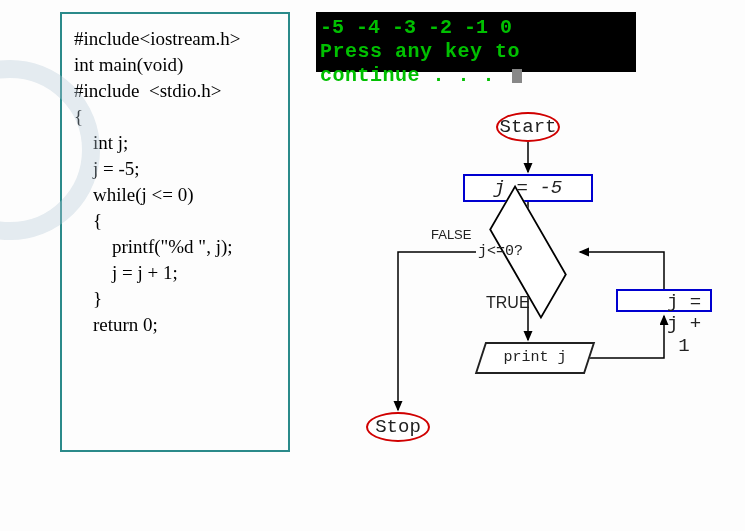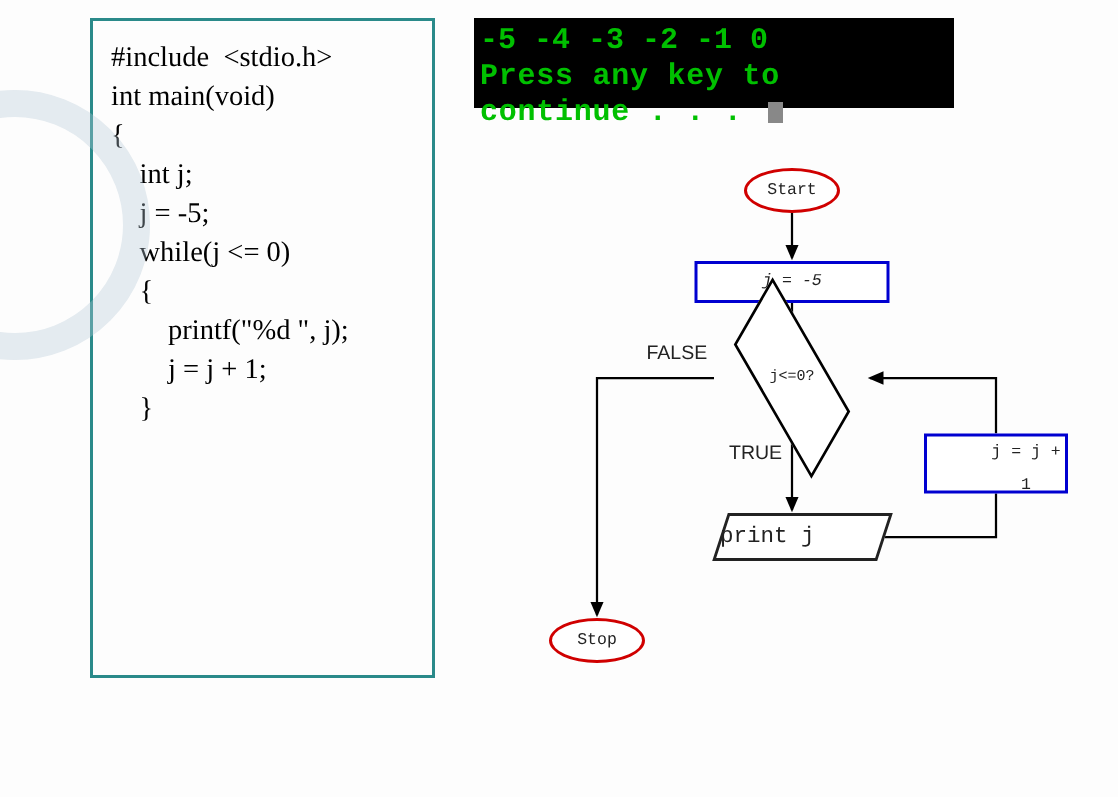--- a/index.html
+++ b/index.html
@@ -80,21 +80,21 @@
     position: absolute;
     top: 100px;
     left: 30px;
     width: 340px;
     height: 360px;
   }
   .flow svg { position: absolute; top: 0; left: 0; }
   .flow .node {
     position: absolute;
     font-family: 'Courier New', monospace;
-    font-size: 11px;
+    font-size: 19px;
     text-align: center;
     background: #fff;
   }
   .start {
     border: 2px solid #d00000;
     border-radius: 50%;
     width: 64px;
     height: 30px;
     line-height: 26px;
     left: 150px;
@@ -128,46 +128,45 @@
     transform-origin: center;
     background: #fff;
   }
   .cond-label {
     position: absolute;
     top: 0;
     left: 0;
     width: 100%;
     height: 100%;
     line-height: 50px;
-    text-align: center;
-    font-family: 'Courier New', monospace;
-    font-size: 10px;
+    font-family: 'Courier New', monospace;
+    font-size: 15px;
     color: #222;
   }
   .false-lbl {
     position: absolute;
     left: 85px;
     top: 115px;
     font-size: 13px;
     font-family: Arial, sans-serif;
     color: #222;
     text-align: right;
   }
   .true-lbl {
     position: absolute;
     left: 140px;
     top: 182px;
-    font-size: 13px;
+    font-size: 16px;
     font-family: Arial, sans-serif;
     color: #222;
   }
   .incr {
     border: 2px solid #0000d0;
     width: 96px;
-    height: 40px;
+    height: 23px;
     line-height: 22px;
     left: 270px;
     top: 177px;
     color: #222;
     padding-left: 40px;
   }
   .print {
     position: absolute;
     left: 134px;
     top: 230px;
@@ -181,21 +180,21 @@
     height: 100%;
     border: 2px solid #222;
     background: #fff;
     transform: skewX(-18deg);
   }
   .print-label {
     position: absolute;
     width: 100%;
     height: 100%;
     line-height: 32px;
-    text-align: left;
+    text-align: center;
     font-family: 'Courier New', monospace;
     font-size: 15px;
     color: #222;
   }
   .stop {
     border: 2px solid #d00000;
     border-radius: 50%;
     width: 64px;
     height: 30px;
     line-height: 26px;
@@ -207,30 +206,32 @@
 </style>
 </head>
 <body>
 
 <div class="deco-ring"></div>
 
 <div class="container">
 
   <div class="columns">
     <div class="code-box">
+      <div class="line">#include&lt;iostream.h&gt;</div>
+      <div class="line">int main(void)</div>
       <div class="line">#include  &lt;stdio.h&gt;</div>
-      <div class="line">int main(void)</div>
       <div class="line">{</div>
       <div class="line">    int j;</div>
       <div class="line">    j = -5;</div>
       <div class="line">    while(j &lt;= 0)</div>
       <div class="line">    {</div>
       <div class="line">        printf("%d ", j);</div>
       <div class="line">        j = j + 1;</div>
       <div class="line">    }</div>
+      <div class="line">    return 0;</div>
     </div>
 
     <div class="right-col">
       <div class="console">
         <div class="l1">-5 -4 -3 -2 -1 0</div>
         <div class="l2"><span>Press any key to continue . . . </span><span class="cursor"></span></div>
       </div>
 
       <div class="flow">
         <svg width="360" height="360">

